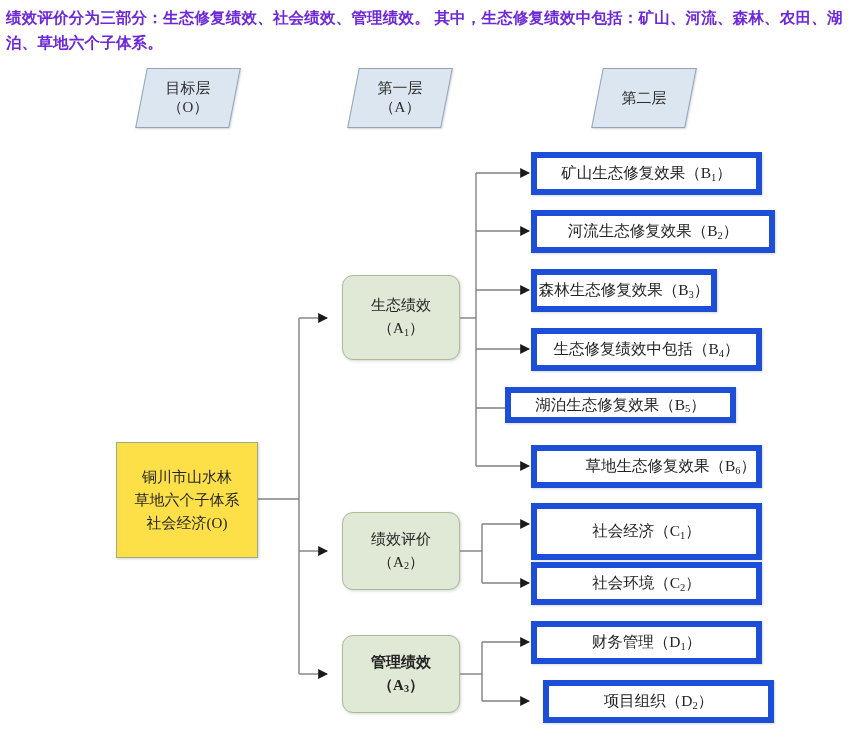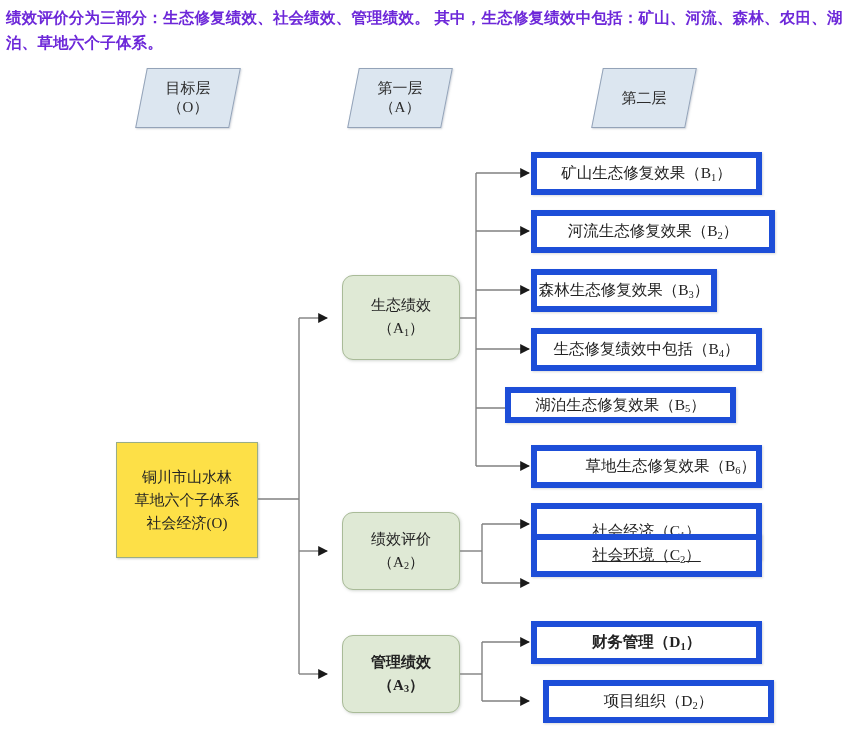--- a/index.html
+++ b/index.html
@@ -224,27 +224,27 @@
     <span>草地生态修复效果（B</span><sub>6</sub><span>）</span>
   </span>
 </div>
 
 <div class="node node-leaf" style="left:531px; top:503px; width:231px; height:57px;">
   <span class="leaf-label">
     <span>社会经济（C</span><sub>1</sub><span>）</span>
   </span>
 </div>
 
-<div class="node node-leaf" style="left:531px; top:534px; width:231px; height:43px;text-decoration:underline;">
+<div class="node node-leaf" style="left:531px; top:562px; width:231px; height:43px;">
   <span class="leaf-label">
     <span>社会环境（C</span><sub>2</sub><span>）</span>
   </span>
 </div>
 
-<div class="node node-leaf" style="left:531px; top:621px; width:231px; height:43px;font-weight:bold;">
+<div class="node node-leaf" style="left:531px; top:621px; width:231px; height:43px;">
   <span class="leaf-label">
     <span>财务管理（D</span><sub>1</sub><span>）</span>
   </span>
 </div>
 
 <div class="node node-leaf" style="left:543px; top:680px; width:231px; height:43px;">
   <span class="leaf-label">
     <span>项目组织（D</span><sub>2</sub><span>）</span>
   </span>
 </div>

